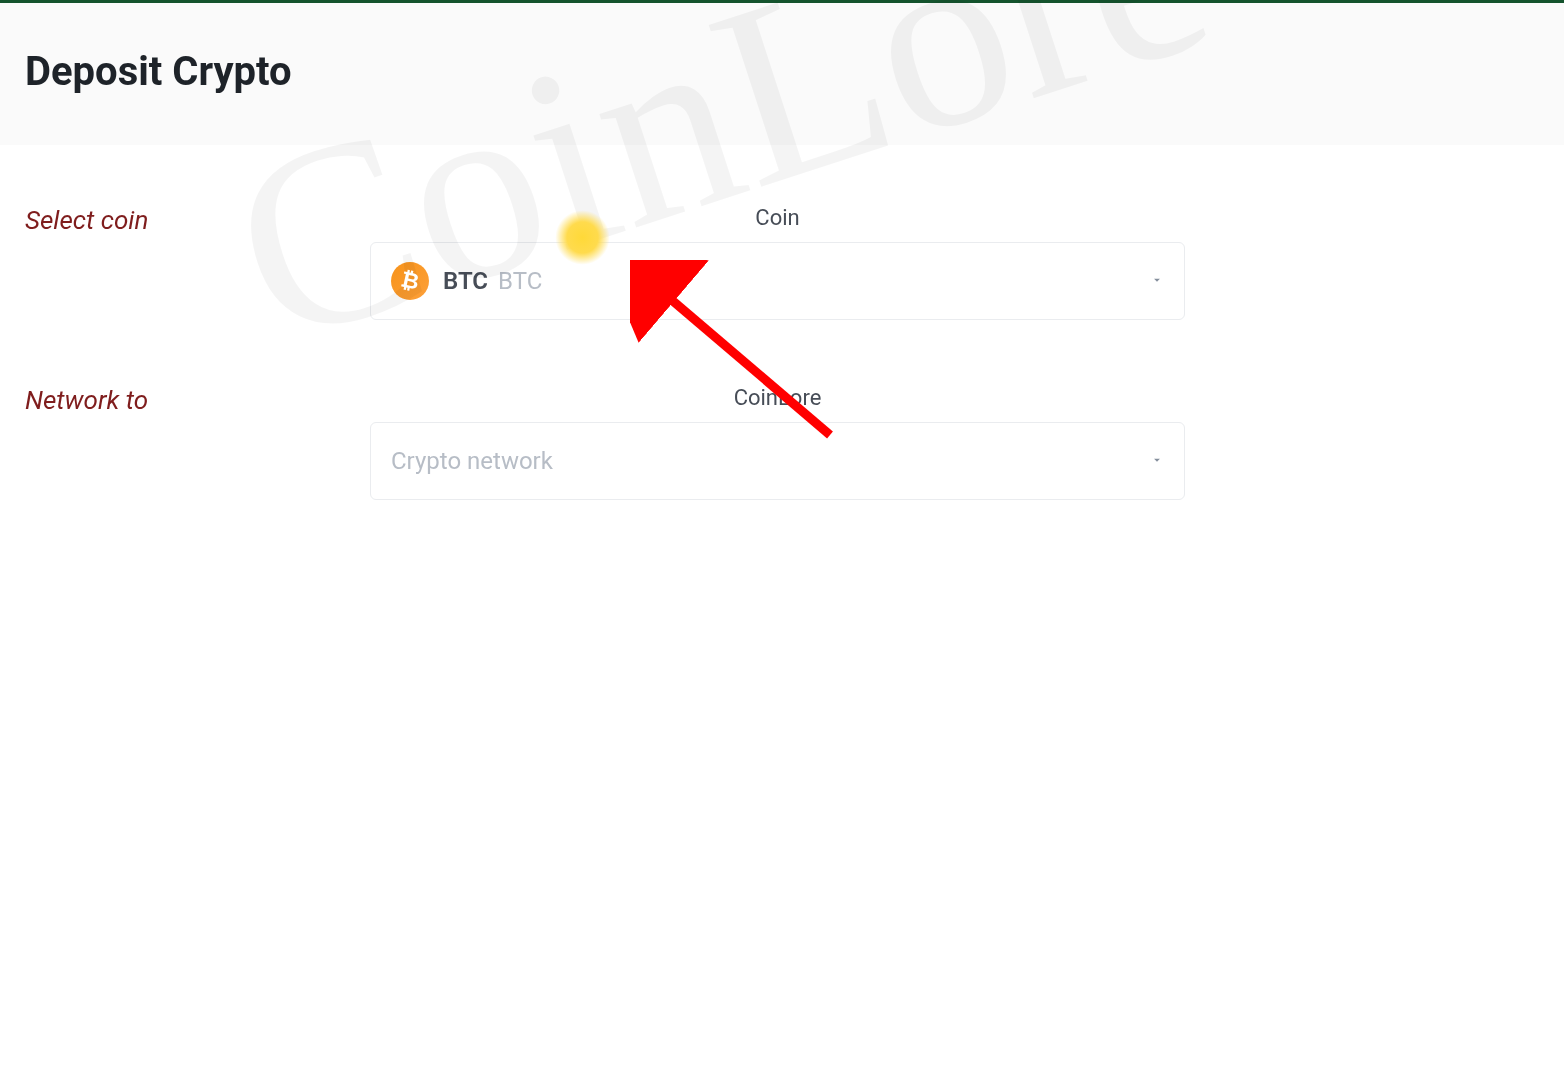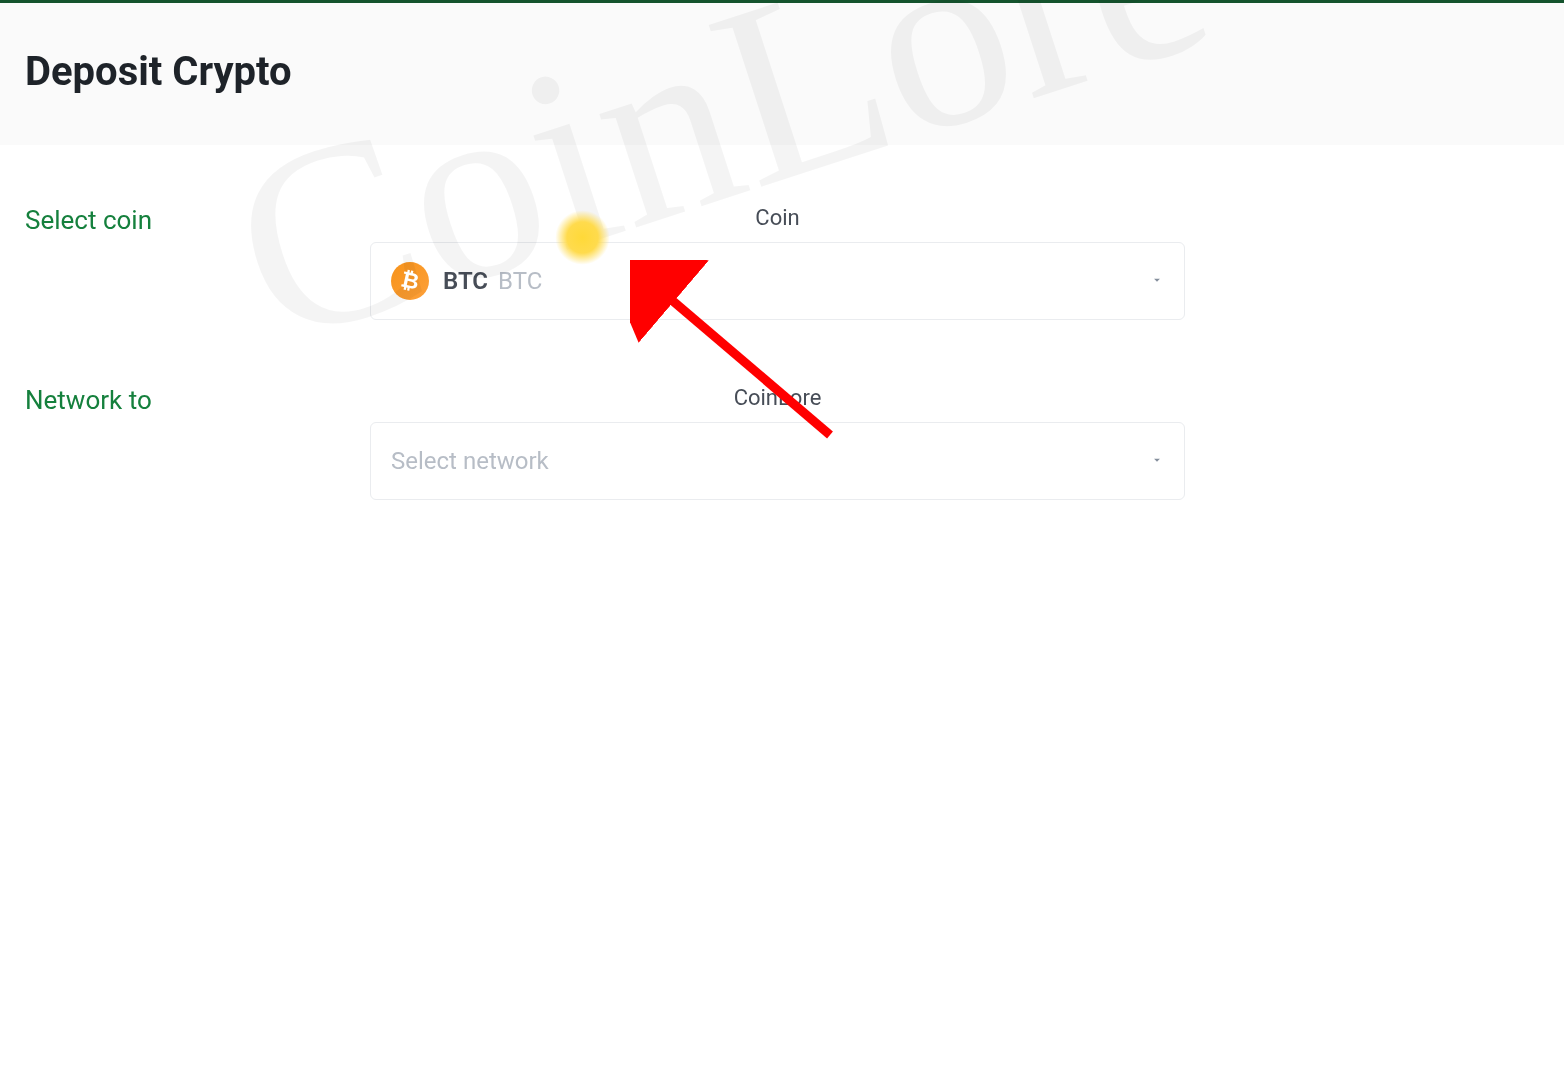--- a/index.html
+++ b/index.html
@@ -28,22 +28,23 @@
     .form-section {
       padding: 60px 25px;
     }
     .form-row {
       display: flex;
       margin-bottom: 65px;
     }
     .form-label {
       width: 345px;
       font-size: 26px;
-      color: #15803d;
+      color: #7f1d1d;
       padding-top: 0;
+      font-style: italic;
     }
     .form-content {
       flex: 1;
       max-width: 815px;
       text-align: center;
     }
     .field-label {
       font-size: 22px;
       color: #474d57;
       margin-bottom: 12px;
@@ -163,21 +164,21 @@
         </span>
       </div>
     </div>
   </div>
 
   <div class="form-row">
     <div class="form-label">Network to</div>
     <div class="form-content">
       <div class="field-label">CoinLore</div>
       <div class="dropdown">
-        <span class="dropdown-placeholder">Select network</span>
+        <span class="dropdown-placeholder">Crypto network</span>
         <span class="dropdown-arrow">
           <svg viewBox="0 0 24 24">
               <path d="M7 10l5 5 5-5z"></path>
             </svg>
         </span>
       </div>
     </div>
   </div>
 
 </div>

